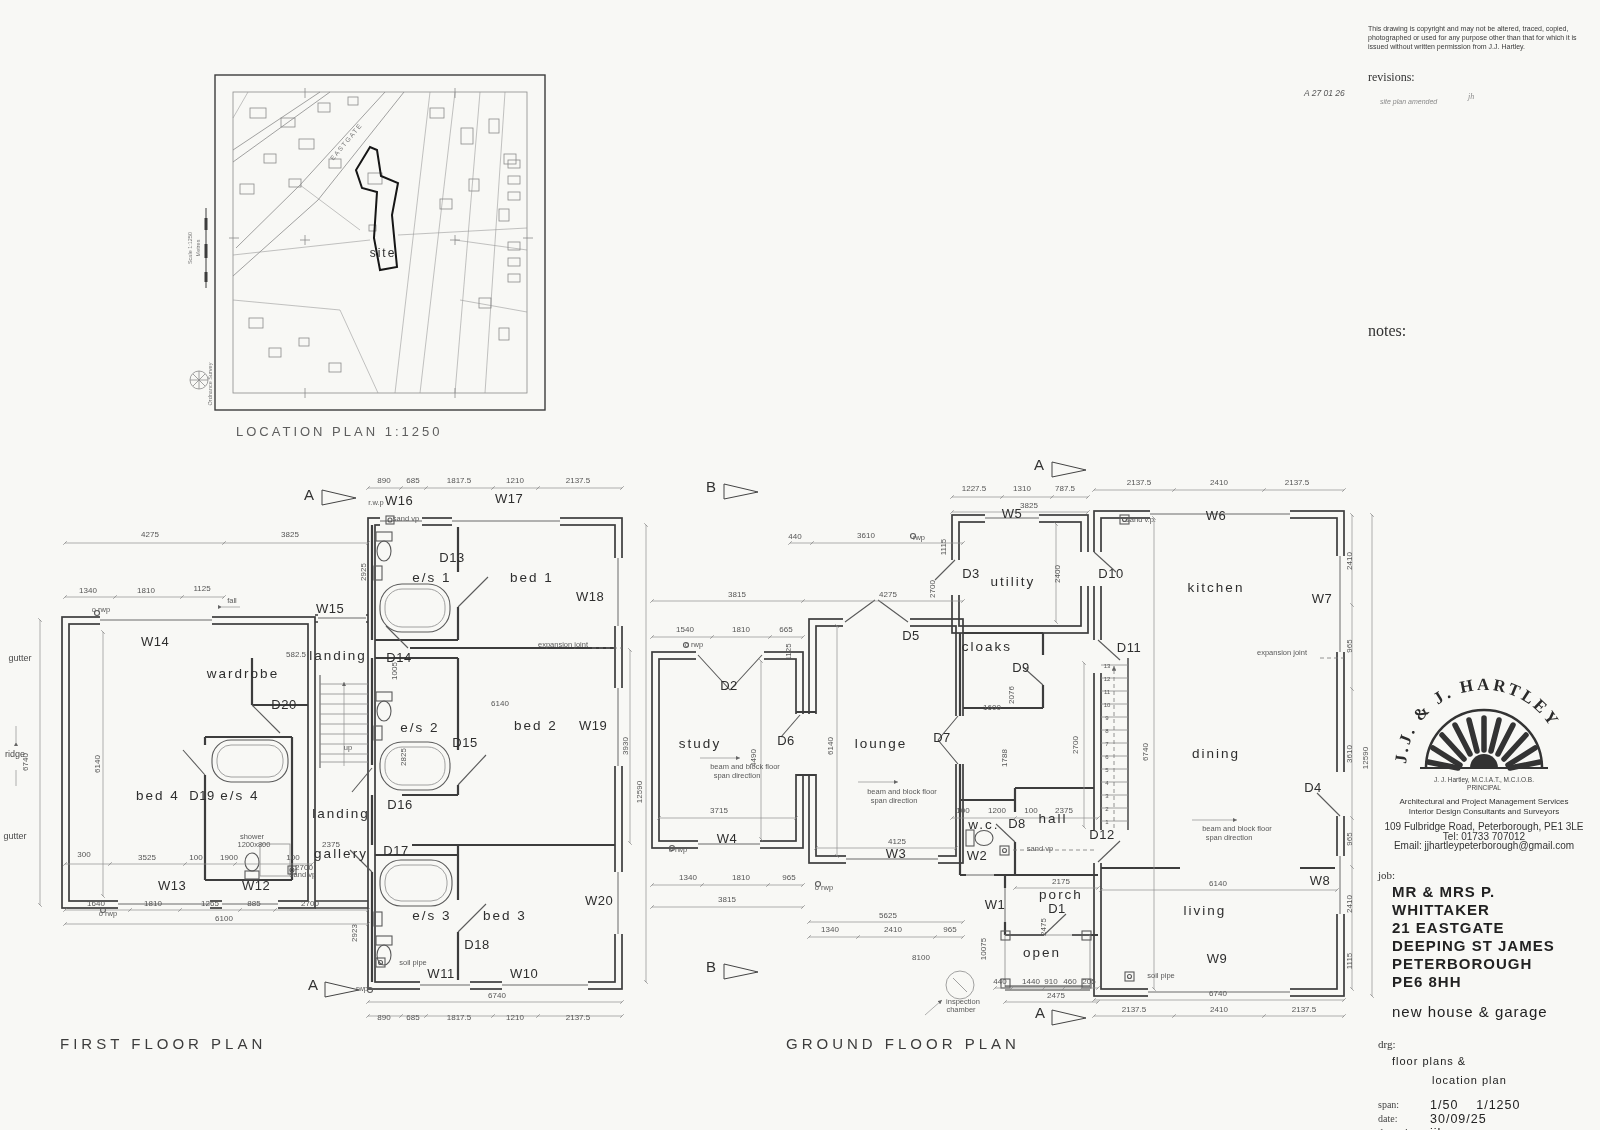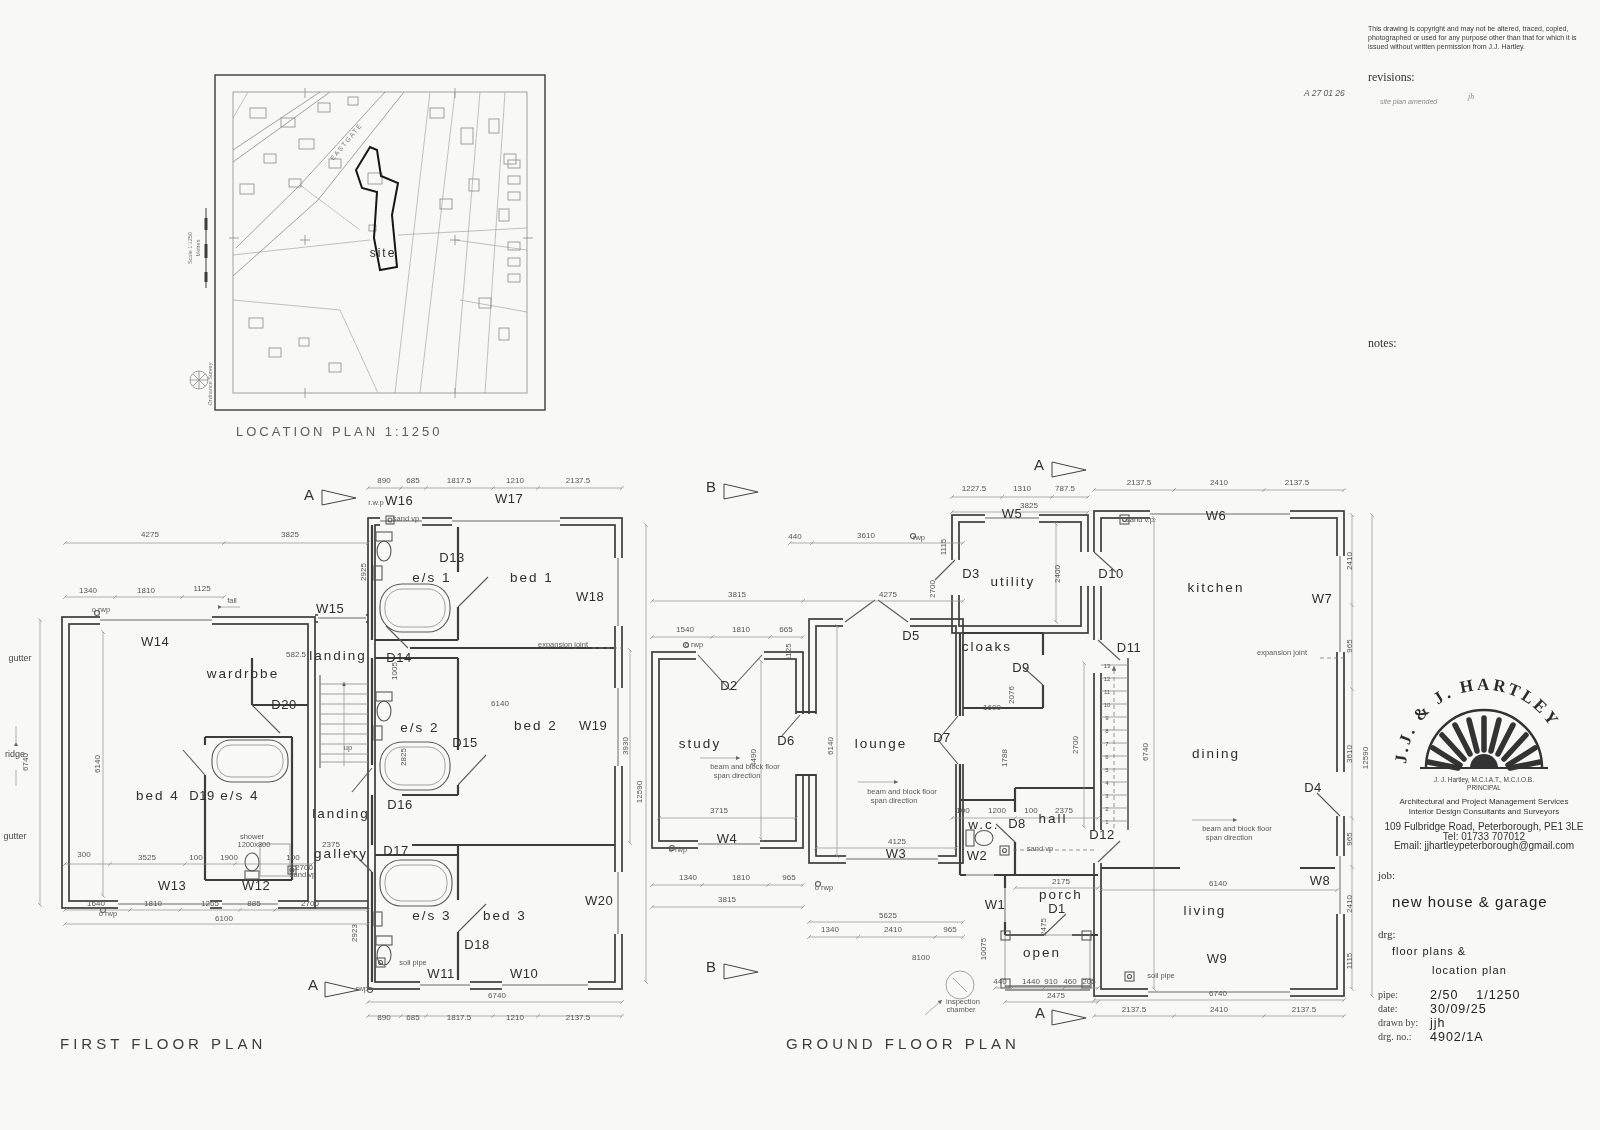--- a/index.html
+++ b/index.html
@@ -32,21 +32,21 @@
   .tri{stroke:#444;stroke-width:1;fill:none;}
   .caption{position:absolute;left:236px;top:424px;font-size:13px;letter-spacing:3px;color:#5e5e5e;}
   .plan-title{position:absolute;font-size:15px;letter-spacing:4px;color:#3c3c3c;}
   #t-ff{left:60px;top:1035px;}
   #t-gf{left:786px;top:1035px;}
   .copyright{position:absolute;left:1368px;top:24px;width:212px;font-size:7px;line-height:9px;color:#3a3a3a;}
   .rev-label{position:absolute;left:1368px;top:70px;font-family:"Liberation Serif",serif;font-size:12px;color:#333;}
   .rev-line{position:absolute;left:1304px;top:88px;font-size:8.5px;color:#555;font-style:italic;}
   .rev-note{position:absolute;left:1380px;top:98px;font-size:7px;color:#8a8a8a;font-style:italic;}
   .rev-ini{position:absolute;left:1468px;top:92px;font-size:8px;color:#8a8a8a;font-style:italic;font-family:"Liberation Serif",serif;}
-  .notes-label{position:absolute;left:1368px;top:336px;font-family:"Liberation Serif",serif;font-size:12px;color:#333;}
+  .notes-label{position:absolute;left:1368px;top:322px;font-family:"Liberation Serif",serif;font-size:16px;color:#333;}
   .tb{position:absolute;left:1376px;top:672px;width:216px;}
   .tb .principal{font-size:6.5px;text-align:center;color:#444;line-height:8px;}
   .tb .services{font-size:8px;text-align:center;color:#333;line-height:10px;margin-top:5px;}
   .tb .address{font-size:10px;text-align:center;color:#333;line-height:9.5px;margin-top:5px;}
   .sec-label{font-family:"Liberation Serif",serif;font-size:11px;color:#333;margin:18px 0 2px 2px;}
   .job-lines{font-size:15px;font-weight:bold;letter-spacing:1px;line-height:18px;margin-left:16px;color:#222;}
   .job-desc{font-size:15px;letter-spacing:1px;margin:12px 0 0 16px;color:#222;}
   .drg-lines{font-size:11px;letter-spacing:1px;margin-left:16px;line-height:19px;color:#222;}
   .drg-lines .l2{margin-left:40px;}
   .meta{font-size:10px;color:#333;margin-left:2px;line-height:14px;margin-top:8px;}
@@ -672,30 +672,37 @@
     <div class="services">
       <div>Architectural and Project Management Services</div>
       <div>Interior Design Consultants and Surveyors</div>
     </div>
     <div class="address">
       <div>109 Fulbridge Road, Peterborough, PE1 3LE</div>
       <div>Tel: 01733 707012</div>
       <div>Email: jjhartleypeterborough@gmail.com</div>
     </div>
     <div class="sec-label">job:</div>
+    <div class="job-lines">
+      <div>MR &amp; MRS P. WHITTAKER</div>
+      <div>21 EASTGATE</div>
+      <div>DEEPING ST JAMES</div>
+      <div>PETERBOROUGH</div>
+      <div>PE6 8HH</div>
+    </div>
     <div class="job-desc">new house &amp; garage</div>
     <div class="sec-label">drg:</div>
     <div class="drg-lines">
       <div>floor plans &amp;</div>
       <div class="l2">location plan</div>
     </div>
     <div class="meta">
       <div class="row">
-          <span class="k">pipe:</span>
-          <span class="v">2/50    1/1250</span>
+          <span class="k">span:</span>
+          <span class="v">1/50    1/1250</span>
         </div>
       <div class="row">
           <span class="k">date:</span>
           <span class="v">30/09/25</span>
         </div>
       <div class="row">
           <span class="k">drawn by:</span>
           <span class="v">jjh</span>
         </div>
       <div class="row">

